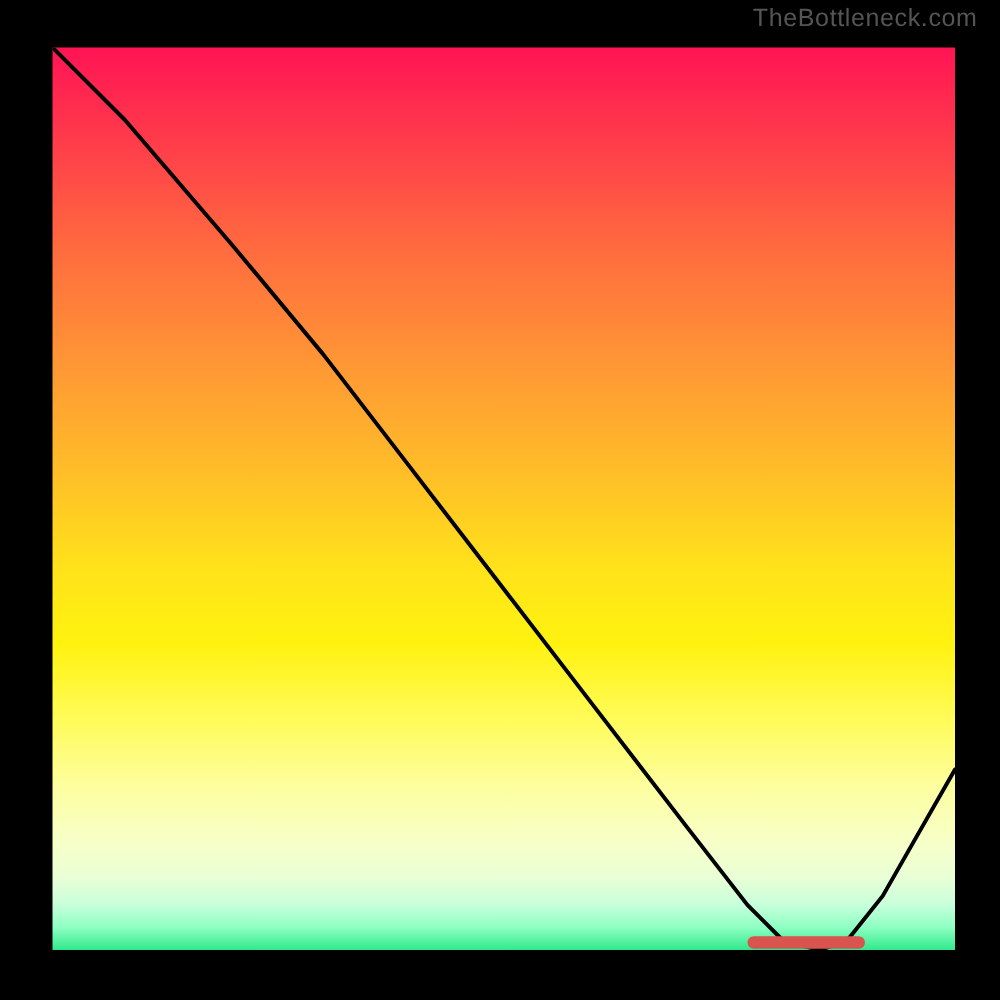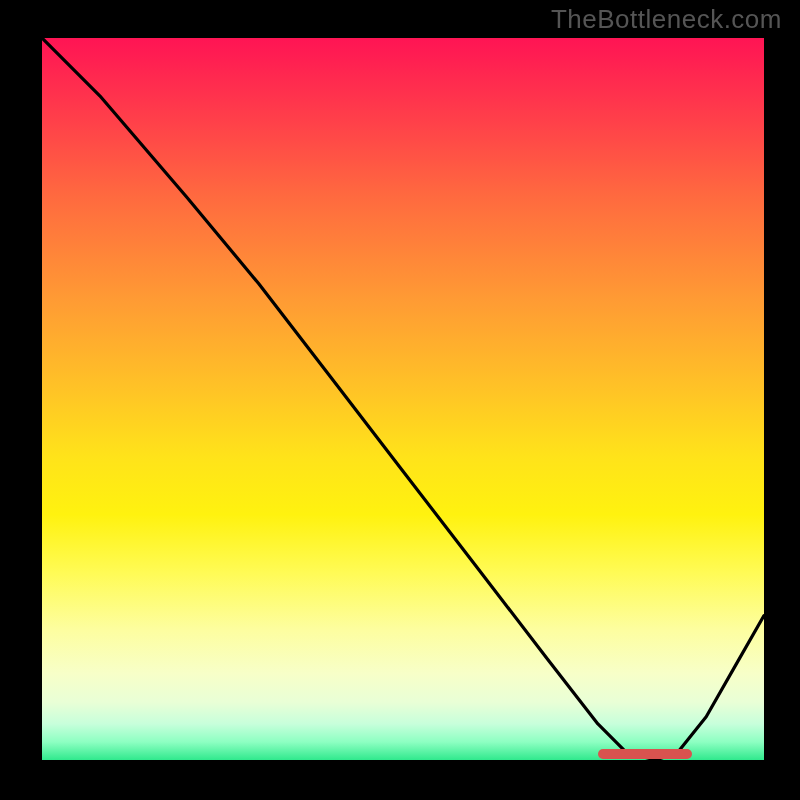--- a/index.html
+++ b/index.html
@@ -14,21 +14,21 @@
   .frame {
     position: relative;
     width: 800px;
     height: 800px;
   }
   .watermark {
     position: absolute;
     top: 4px;
     right: 18px;
     color: #555555;
-    font-size: 26px;
+    font-size: 20px;
     font-weight: 400;
     letter-spacing: 0.5px;
     z-index: 30;
   }
   .plot-area {
     position: absolute;
     left: 42px;
     top: 38px;
     width: 722px;
     height: 722px;

